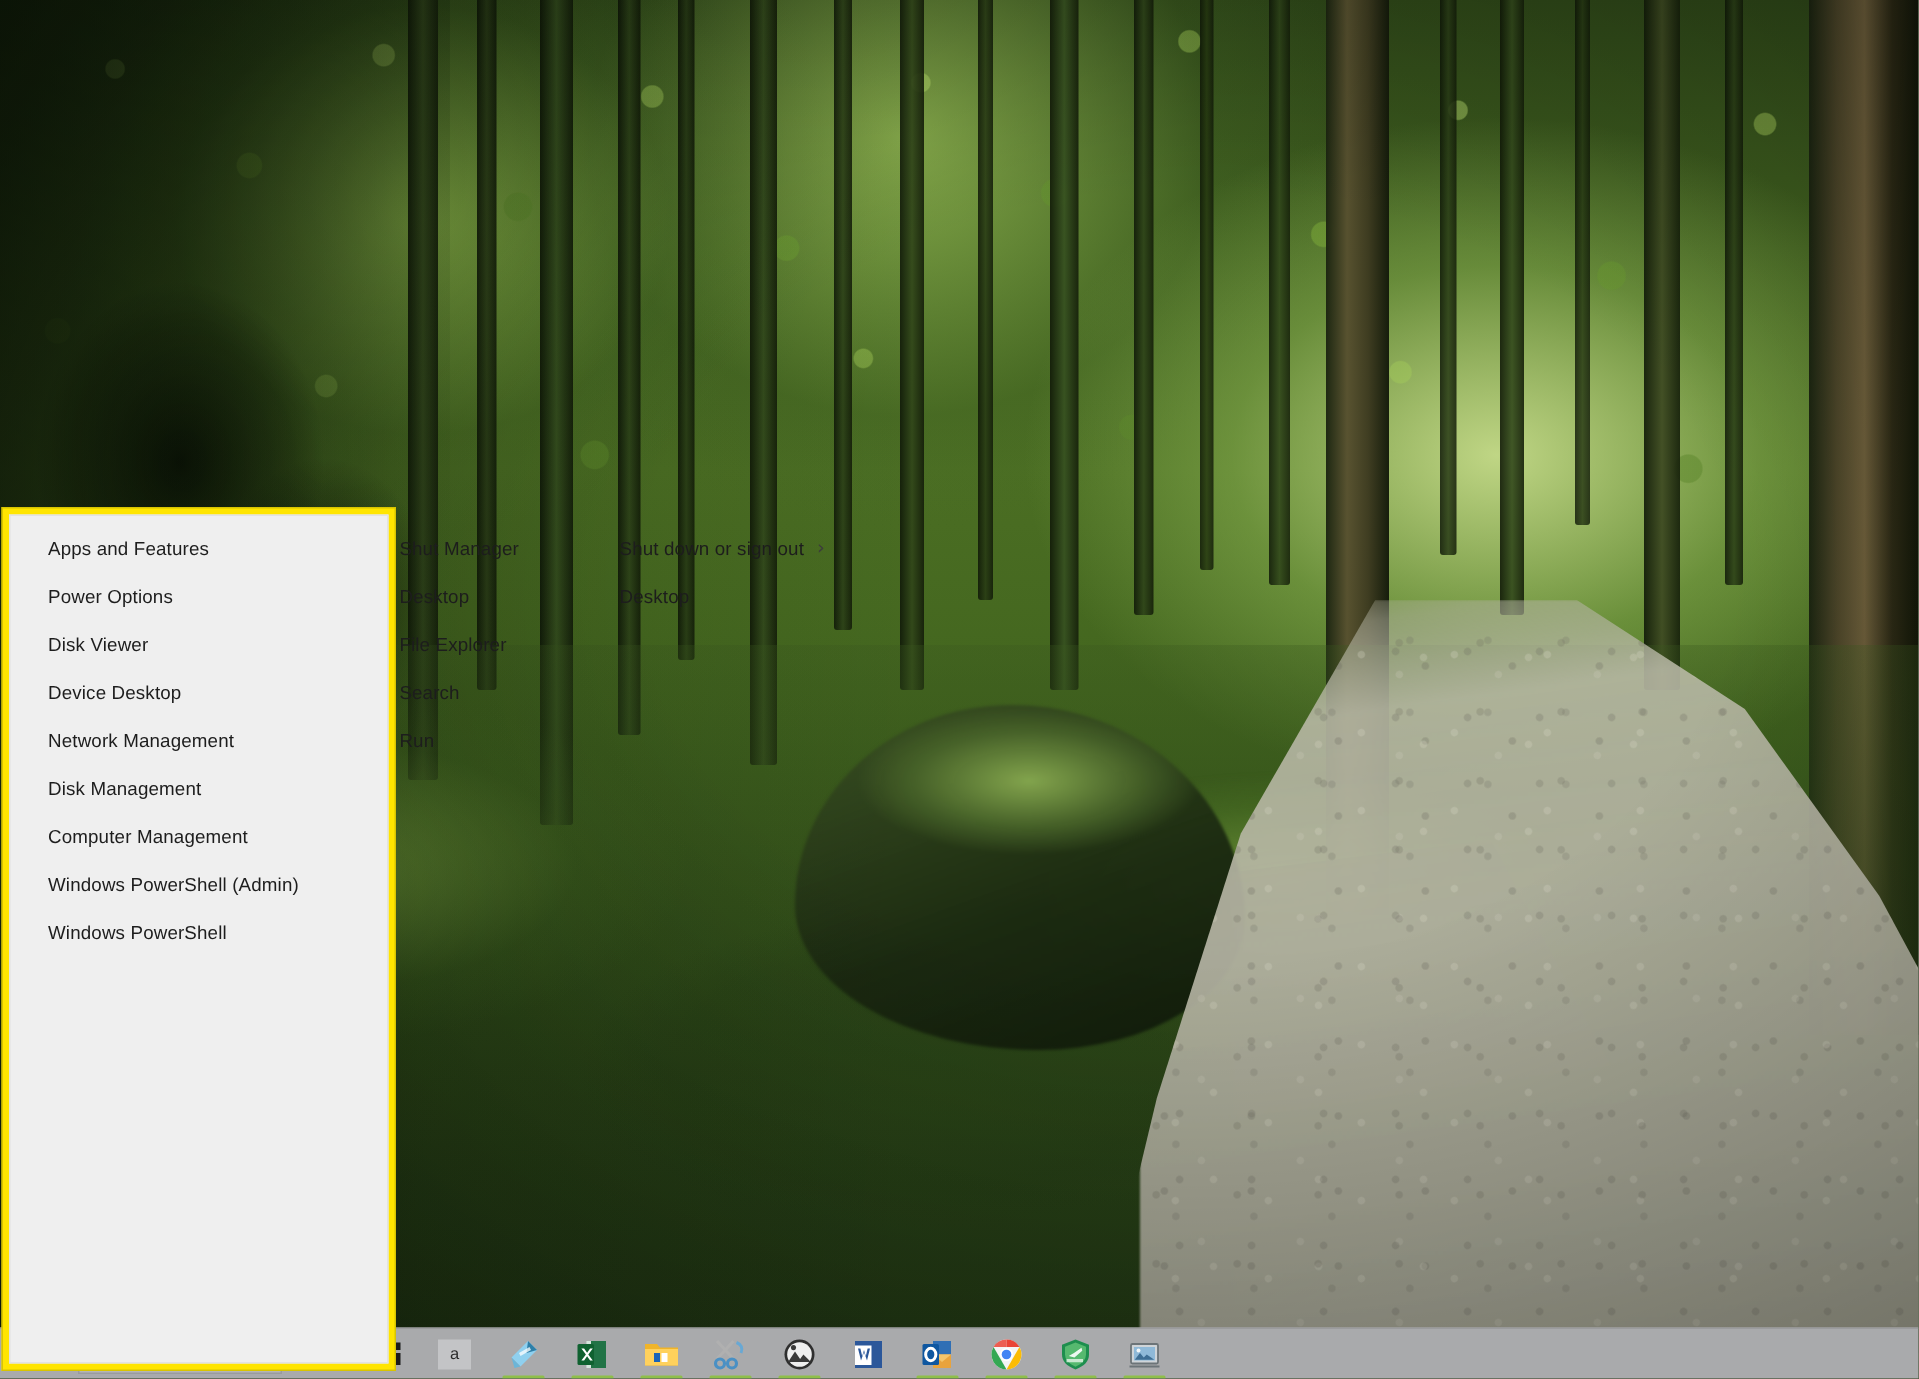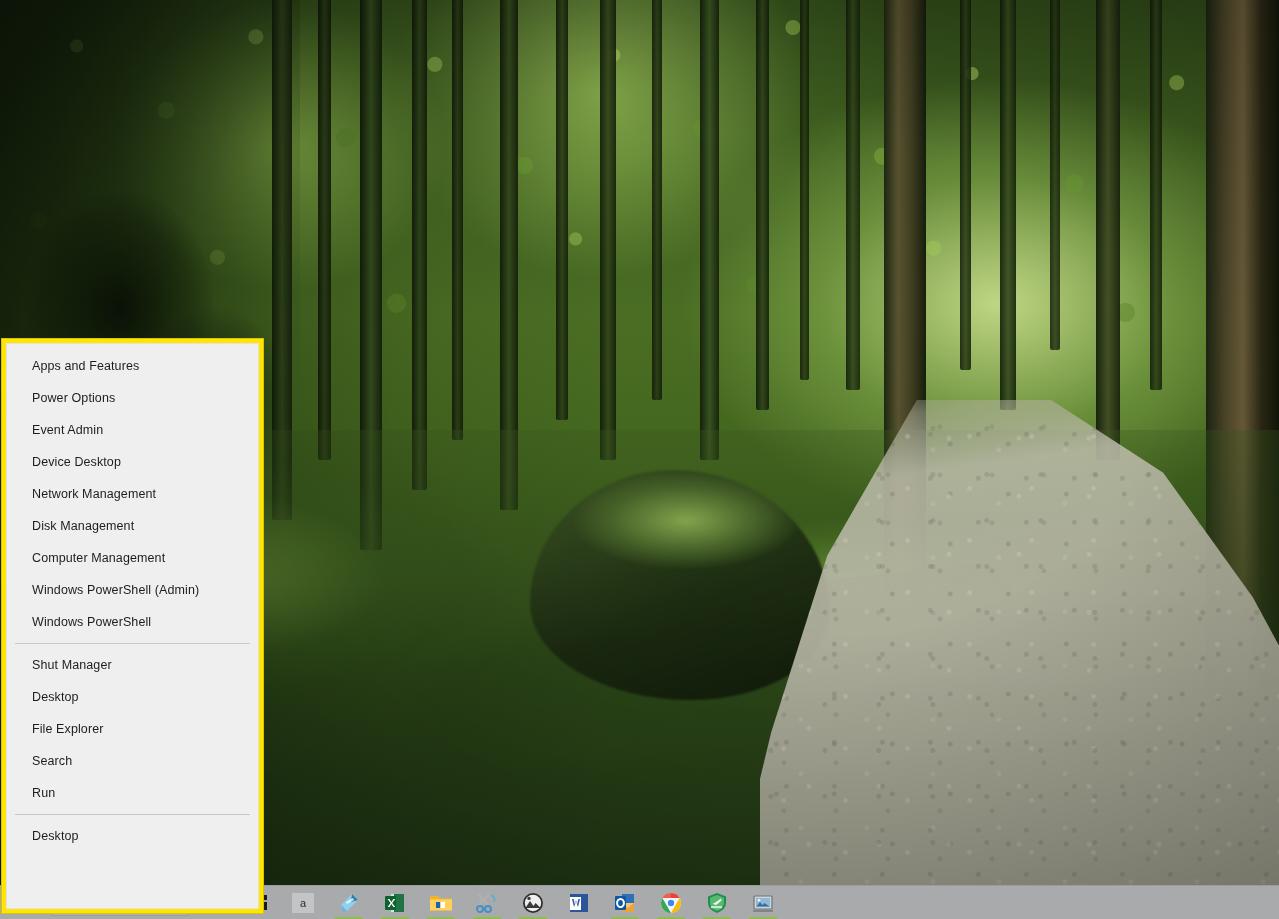--- a/index.html
+++ b/index.html
@@ -164,21 +164,20 @@
     z-index: 40;
   }
   #winx-inner {
     width: 100%;
     height: 100%;
     background: #efefef;
     border: 1px solid #e2e2e2;
     padding-top: 6px;
     padding-bottom: 6px;
     display: flex;
-    flex-direction: column;
   }
   .menu-group { display: flex; flex-direction: column; }
   .menu-item {
     position: relative;
     height: 32px;
     line-height: 32px;
     padding-left: 25px;
     padding-right: 26px;
     font-size: 12.5px;
     color: #1d1d1d;
@@ -309,21 +308,21 @@
     <div class="wp-layer wp-path-grain"></div>
     <div class="wp-layer wp-vignette"></div>
   </div>
 
   <div id="winx-menu">
     <div id="winx-inner">
 
       <div class="menu-group">
         <div class="menu-item"><span>Apps and Features</span></div>
         <div class="menu-item"><span>Power Options</span></div>
-        <div class="menu-item"><span>Event Admin</span></div>
+        <div class="menu-item"><span>Disk Viewer</span></div>
         <div class="menu-item"><span>Device Desktop</span></div>
         <div class="menu-item"><span>Network Management</span></div>
         <div class="menu-item"><span>Disk Management</span></div>
         <div class="menu-item"><span>Computer Management</span></div>
         <div class="menu-item"><span>Windows PowerShell (Admin)</span></div>
         <div class="menu-item"><span>Windows PowerShell</span></div>
       </div>
 
       <div class="menu-sep"></div>
 
@@ -331,20 +330,24 @@
         <div class="menu-item"><span>Shut Manager</span></div>
         <div class="menu-item"><span>Desktop</span></div>
         <div class="menu-item"><span>File Explorer</span></div>
         <div class="menu-item"><span>Search</span></div>
         <div class="menu-item"><span>Run</span></div>
       </div>
 
       <div class="menu-sep"></div>
 
       <div class="menu-group">
+        <div class="menu-item">
+          <span>Shut down or sign out</span>
+          <span class="submenu-arrow">›</span>
+        </div>
         <div class="menu-item"><span>Desktop</span></div>
       </div>
 
     </div>
   </div>
 
   <div id="taskbar">
 
     <div id="start-slot"></div>
 

